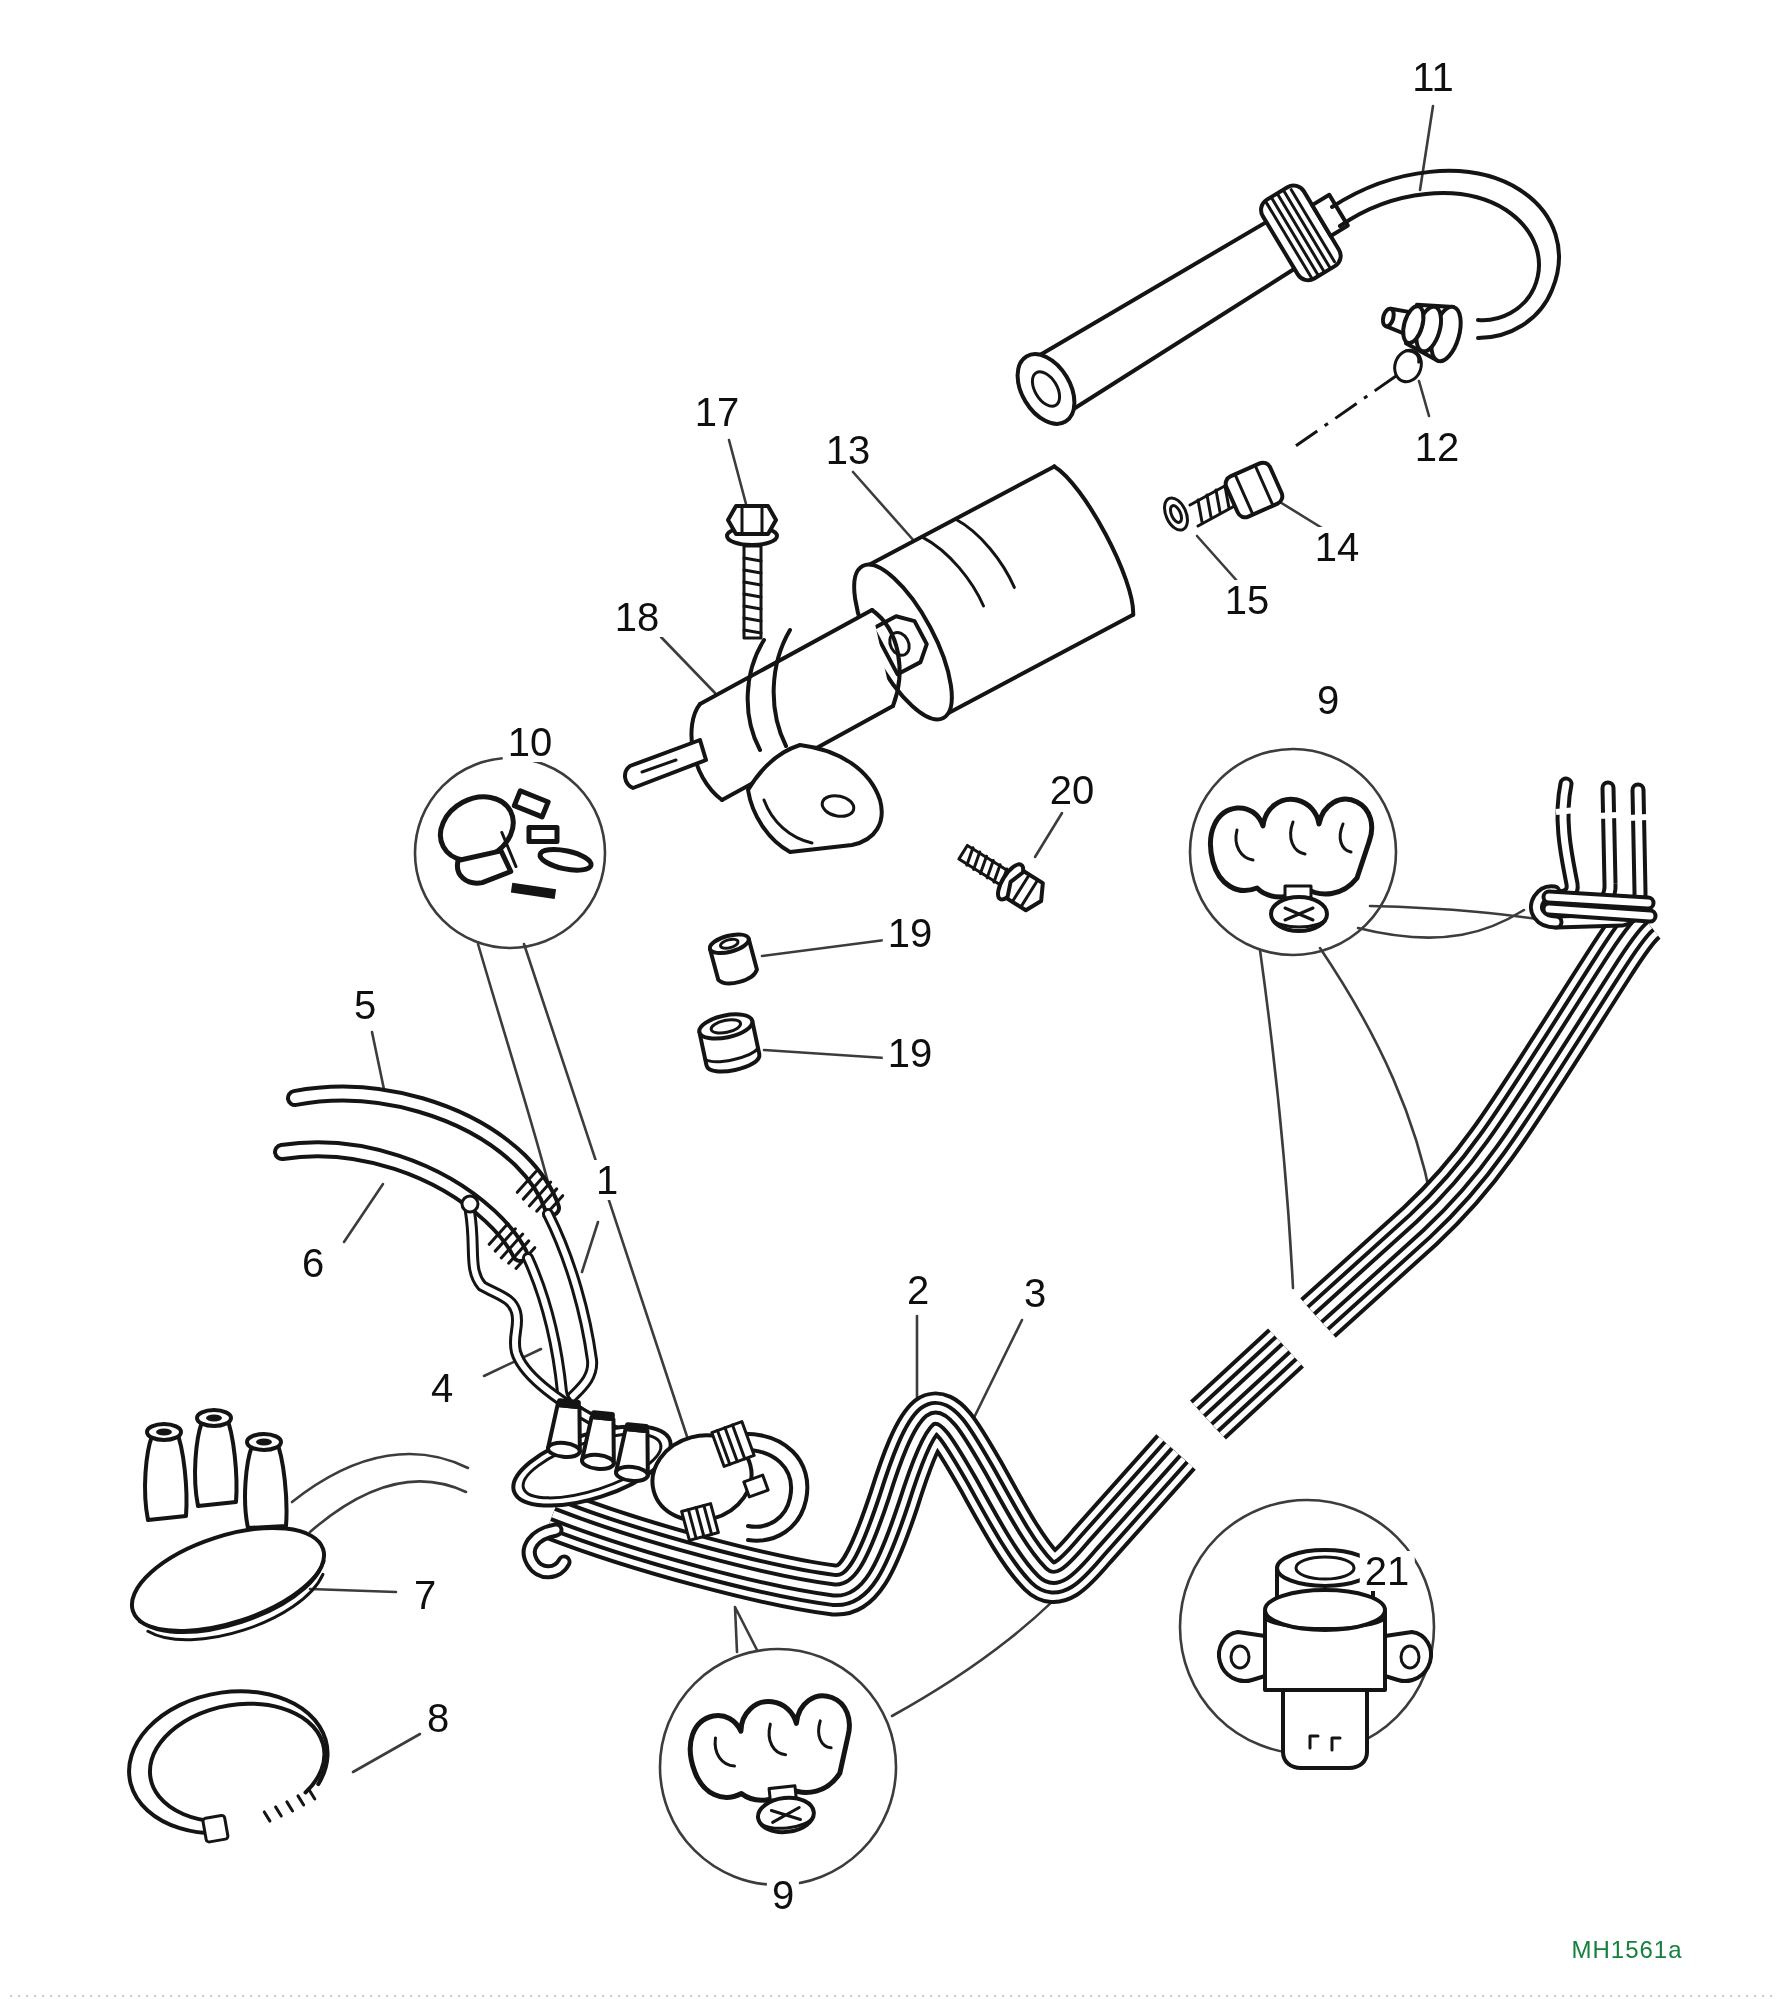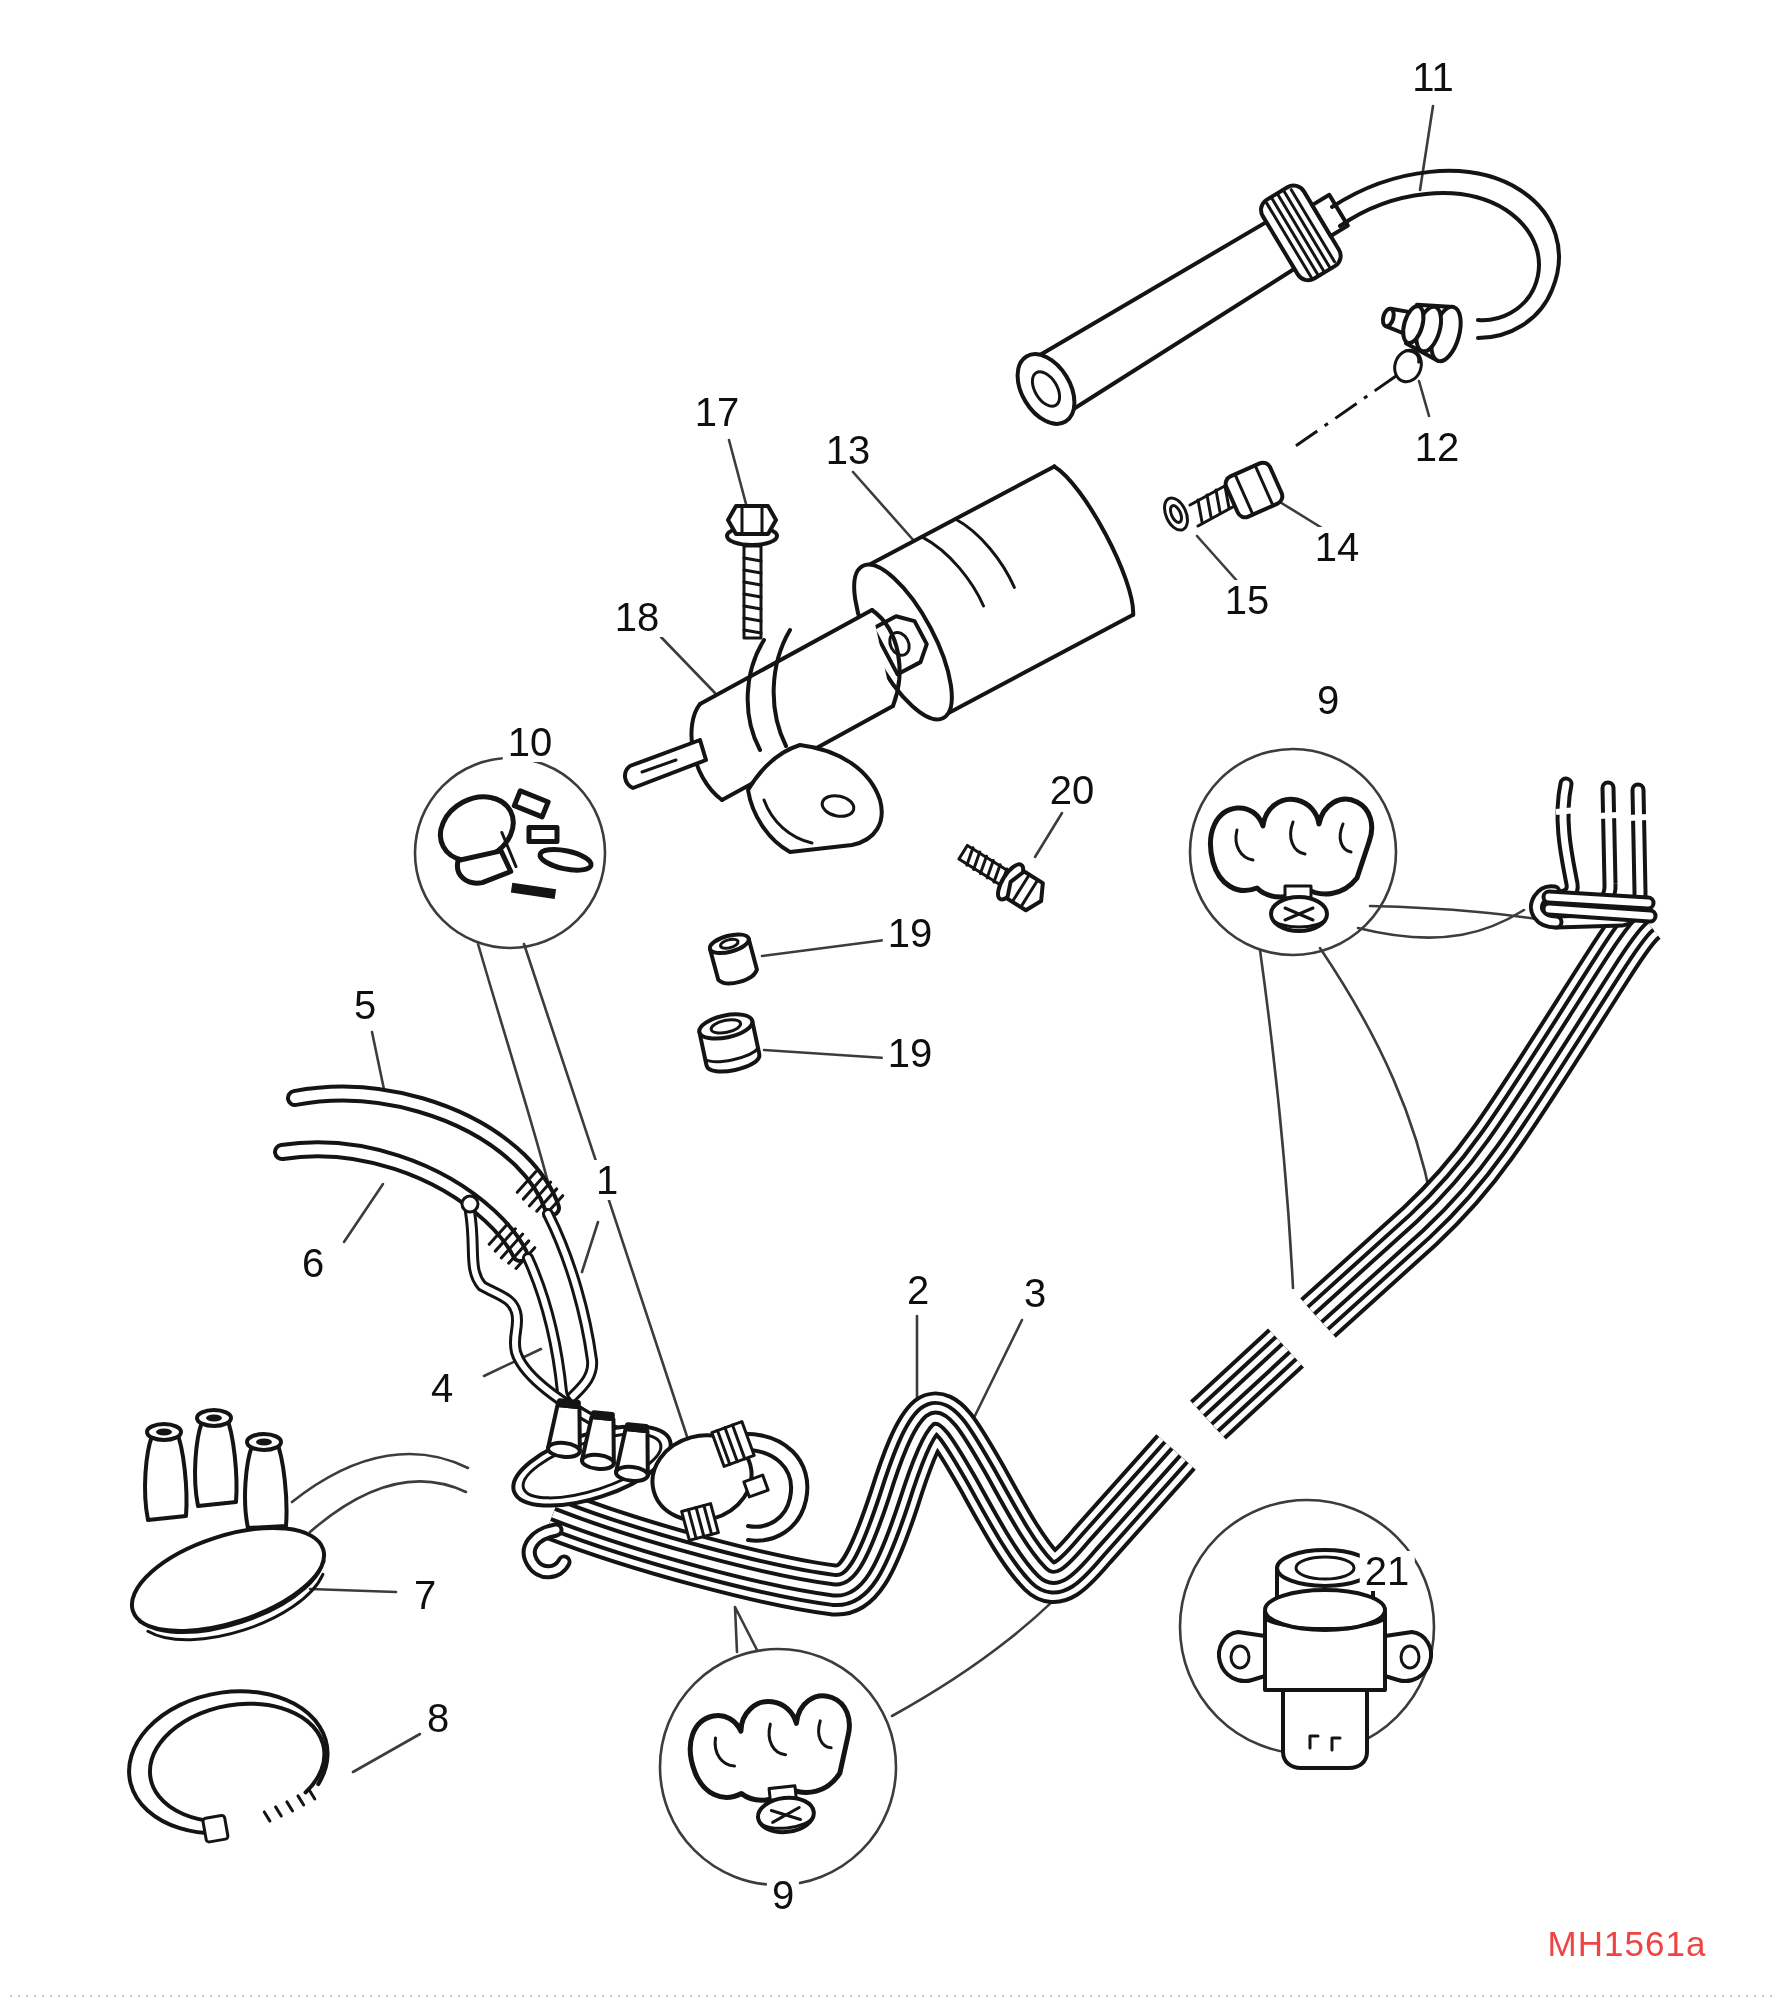--- a/index.html
+++ b/index.html
@@ -9,21 +9,21 @@
   }
   .stage svg{position:absolute;left:0;top:0;}
   .callout-layer{position:absolute;left:0;top:0;width:100%;height:100%;}
   .callout{
     position:absolute;transform:translate(-50%,-50%);
     font-size:40px;line-height:1;color:#0f0f0f;background:#ffffff;
     padding:0 5px;white-space:nowrap;
   }
   .code-label{
     position:absolute;transform:translate(-50%,-50%);
-    font-size:35px;color:#ef4444;letter-spacing:1px;
+    font-size:24px;color:#15803d;letter-spacing:1px;margin-top:6px;
   }
   
   .ln  {fill:none;stroke:#141414;stroke-width:4;stroke-linecap:round;stroke-linejoin:round}
   .ln3 {fill:none;stroke:#141414;stroke-width:3;stroke-linecap:round;stroke-linejoin:round}
   .fw  {fill:#ffffff;stroke:#141414;stroke-width:4;stroke-linejoin:round}
   .fw3 {fill:#ffffff;stroke:#141414;stroke-width:3;stroke-linejoin:round}
   .fw5 {fill:#ffffff;stroke:#141414;stroke-width:5;stroke-linejoin:round}
   .fdark{fill:#141414;stroke:none}
   .leader{fill:none;stroke:#3c3c3c;stroke-width:2.6;stroke-linecap:round}
   .balloon{fill:none;stroke:#3c3c3c;stroke-width:2.6}

